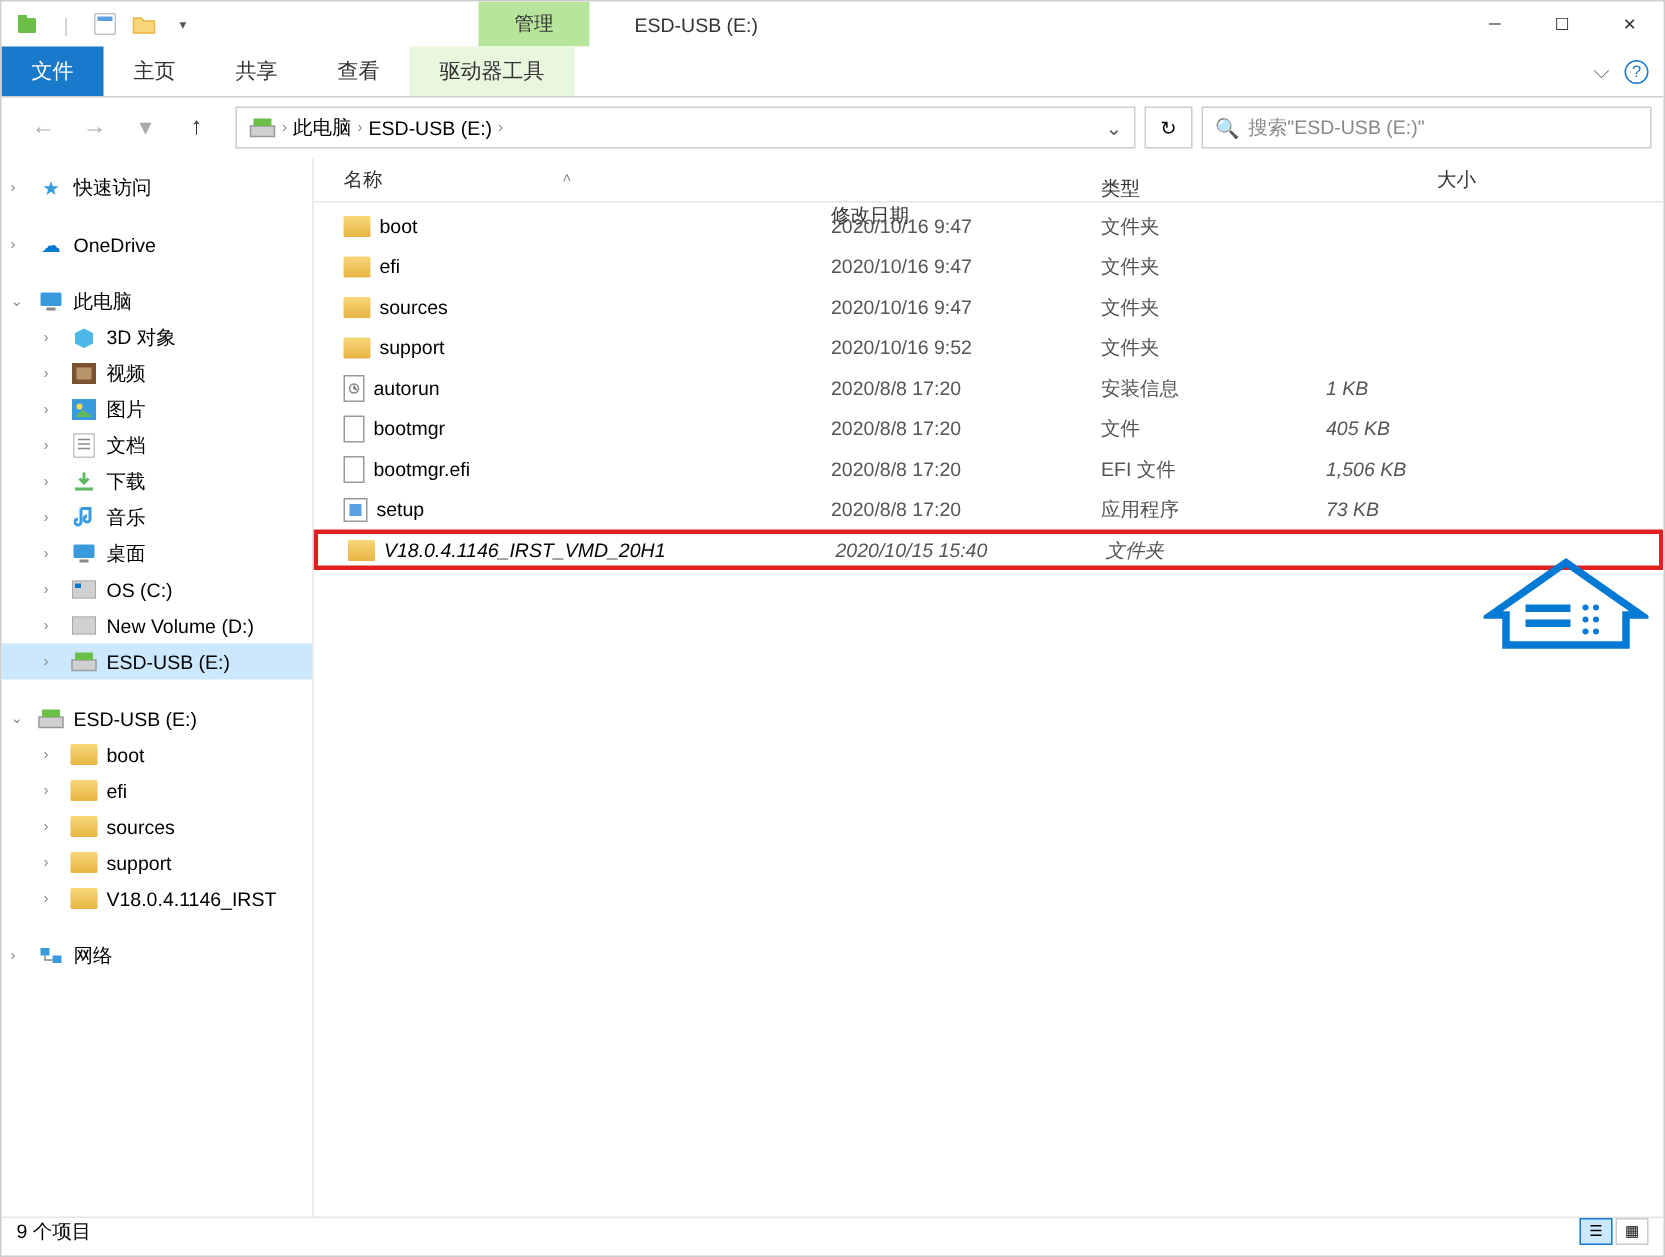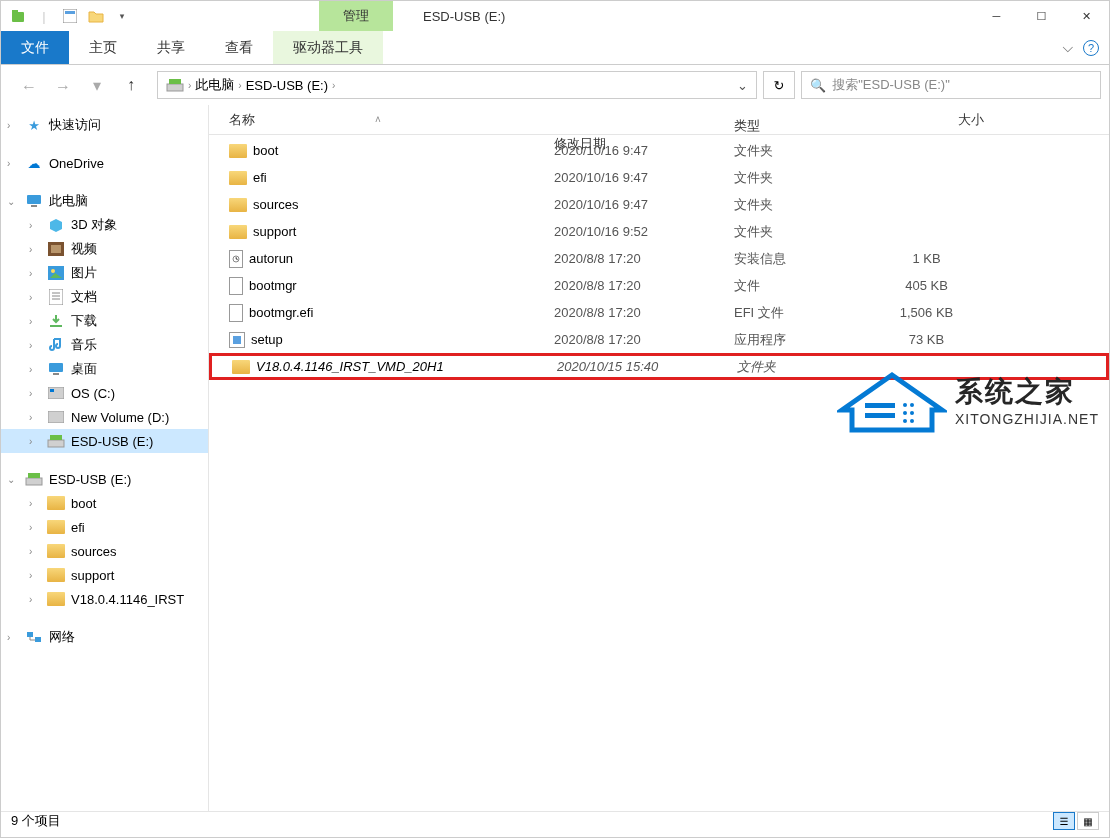--- a/index.html
+++ b/index.html
@@ -54,21 +54,21 @@
 .col.type { width: 150px; margin-top: 12px; }
 .col.size { width: 120px; text-align: right; }
 .sort-arrow { color: #888; font-size: 10px; }
 
 .rows { flex: 1; overflow: auto; padding-top: 2px; }
 .row { height: 27px; display: flex; align-items: center; }
 .row .cell { padding: 0 10px; }
 .row .c-name { width: 335px; padding-left: 20px; display: flex; align-items: center; gap: 6px; }
 .row .c-date { width: 180px; color: #555; }
 .row .c-type { width: 150px; color: #555; }
-.row .c-size { width: 120px; text-align: center; color: #555; padding-right: 25px; }
+.row .c-size { width: 120px; text-align: left; color: #555; padding-right: 25px; font-style: italic; }
 .row.highlight { border: 3px solid #e02020; font-style: italic; }
 
 .ic-folder { width: 18px; height: 14px; background: linear-gradient(#f8d77a, #e8b444); border-radius: 1px; position: relative; }
 .ic-file { width: 14px; height: 18px; border: 1px solid #999; background: #fff; }
 .ic-app { width: 16px; height: 16px; background: #fff; border: 1px solid #999; position:relative; }
 .ic-app:after { content:""; position:absolute; top:3px; left:3px; width:8px; height:8px; background:#5aa0e0; }
 
 .watermark { position: absolute; right: 10px; top: 260px; opacity: 0.98; display:flex; align-items:center; gap:8px; }
 .wm-logo { width: 110px; height: 70px; }
 .wm-text { display:flex; flex-direction:column; }
@@ -453,24 +453,20 @@
         <path d="M5 45 L55 10 L105 45 L95 45 L95 65 L15 65 L15 45 Z" fill="none" stroke="#0078d4" stroke-width="5"></path>
         <rect x="28" y="38" width="30" height="5" fill="#0078d4"></rect>
         <rect x="28" y="48" width="30" height="5" fill="#0078d4"></rect>
         <circle cx="68" cy="40" r="2" fill="#0078d4"></circle>
           <circle cx="75" cy="40" r="2" fill="#0078d4"></circle>
         <circle cx="68" cy="48" r="2" fill="#0078d4"></circle>
           <circle cx="75" cy="48" r="2" fill="#0078d4"></circle>
         <circle cx="68" cy="56" r="2" fill="#0078d4"></circle>
           <circle cx="75" cy="56" r="2" fill="#0078d4"></circle>
       </svg>
-      <div class="wm-text">
-        <b>系统之家</b>
-        <span>XITONGZHIJIA.NET</span>
-      </div>
     </div>
   </div>
 </div>
 
 <div class="status">
   <span>9 个项目</span>
   <div class="status-right">
     <span class="active">☰</span>
     <span>▦</span>
   </div>

